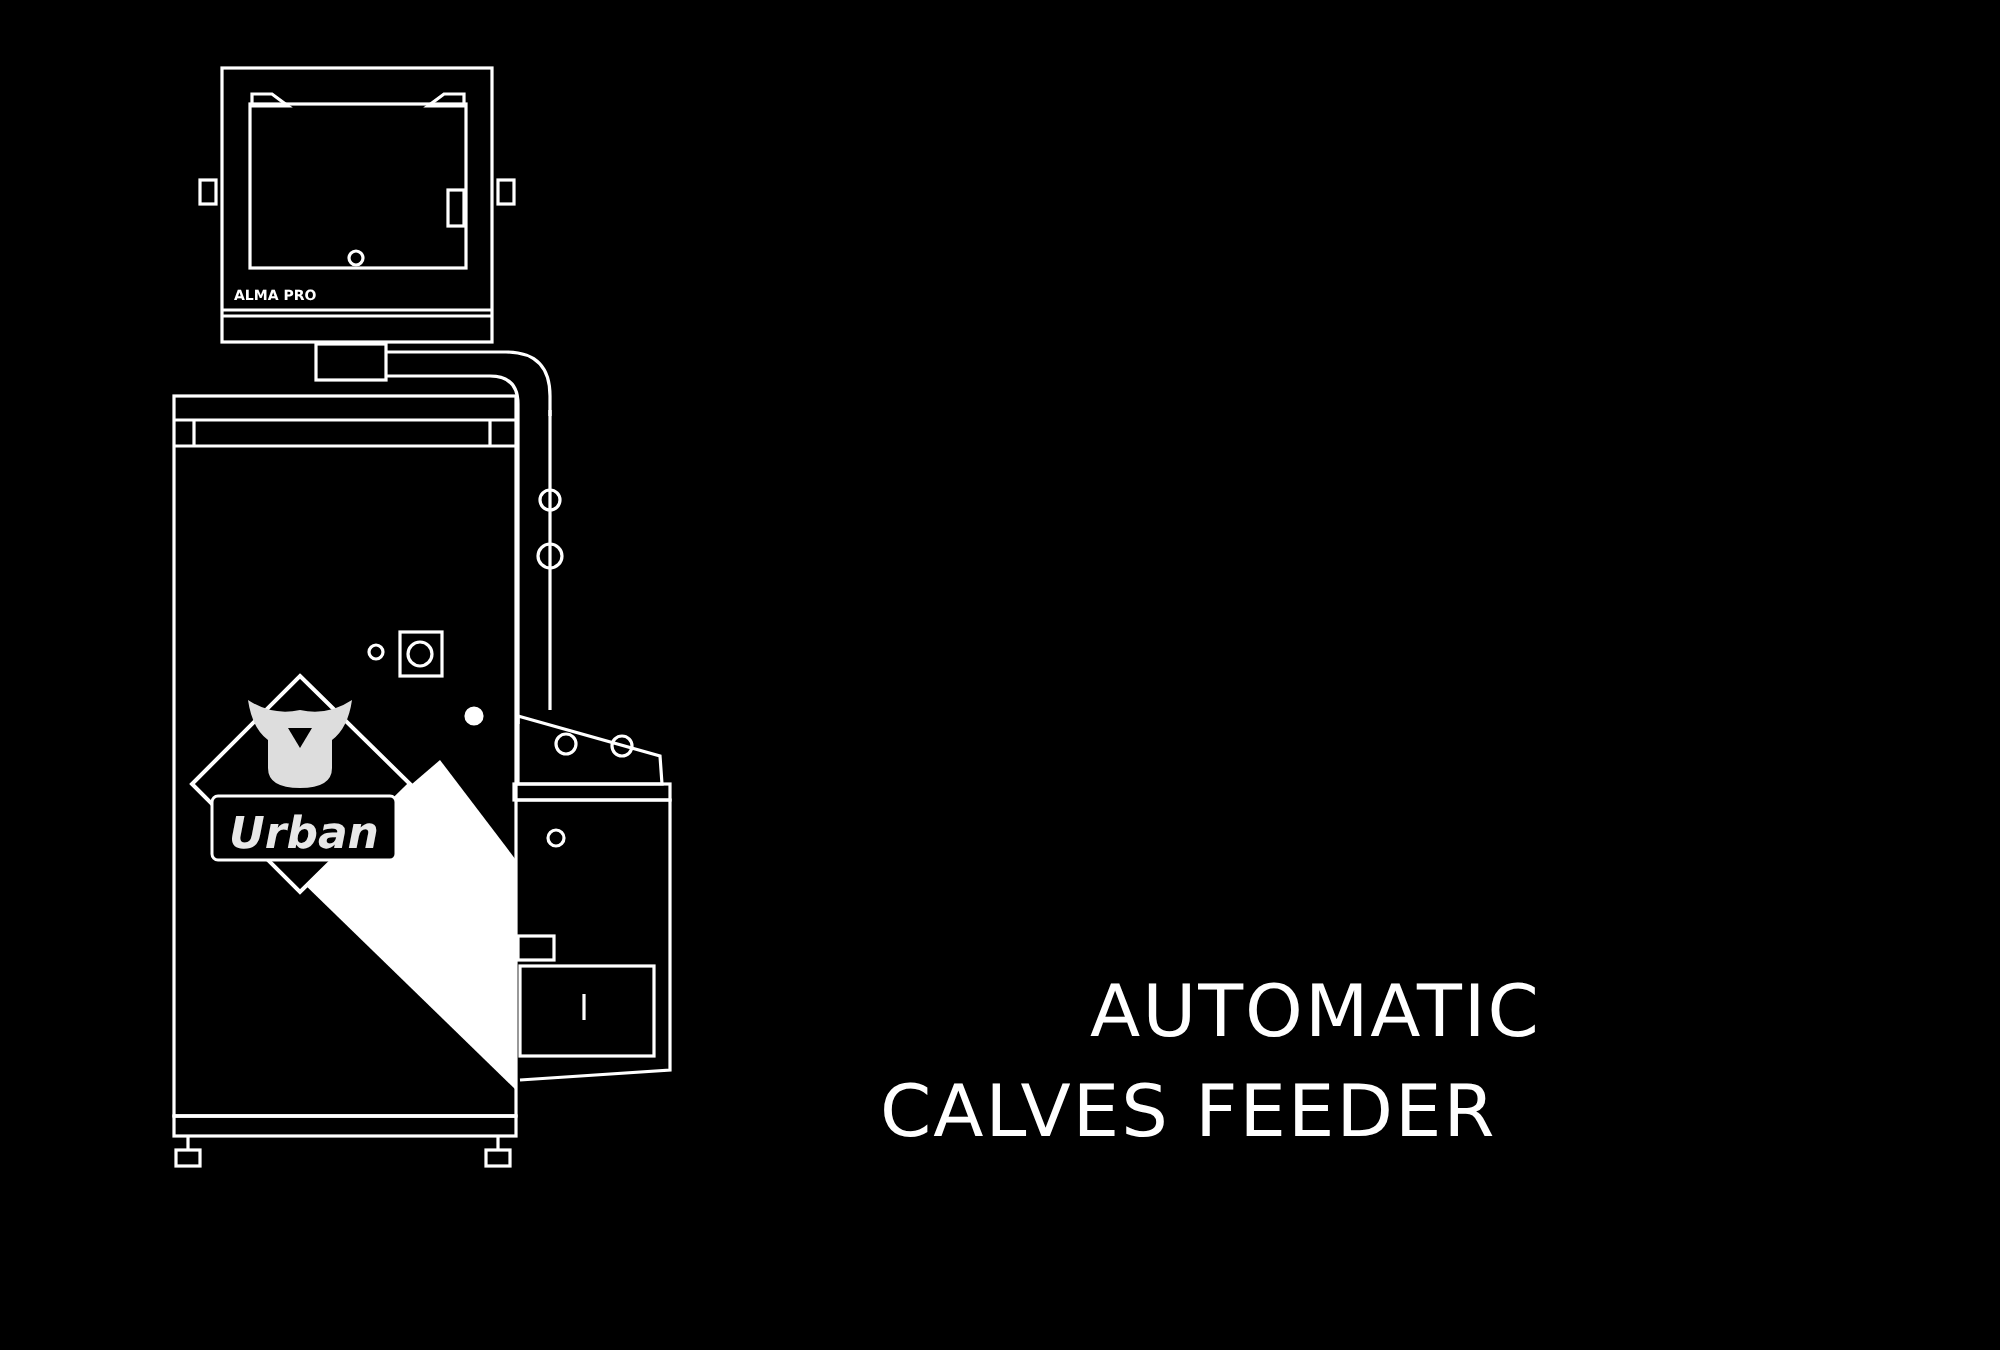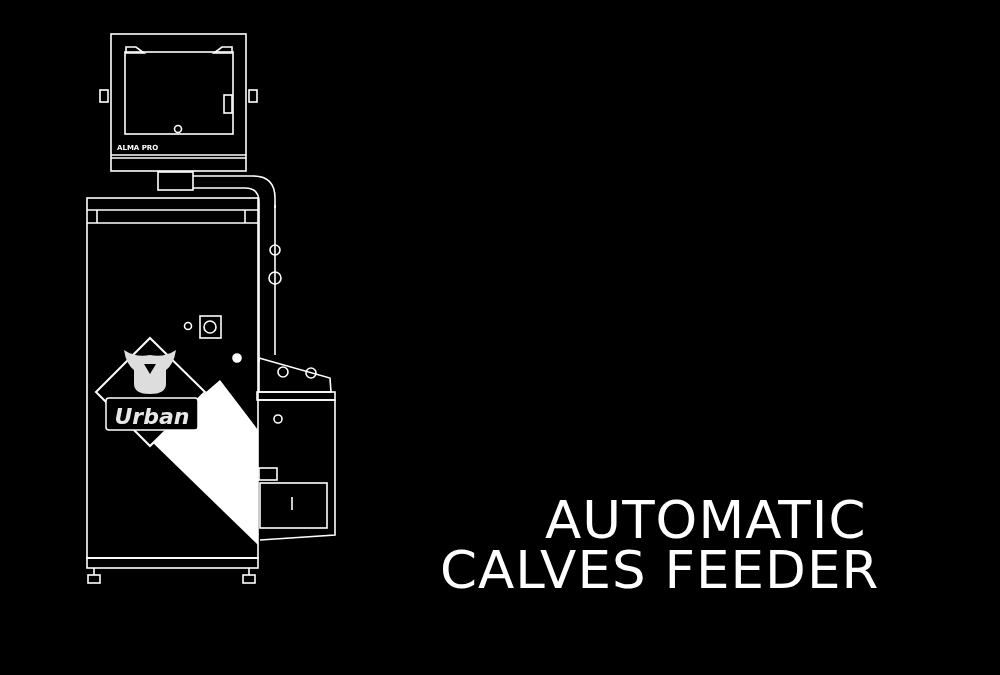--- a/index.html
+++ b/index.html
@@ -1,21 +1,21 @@
 <!DOCTYPE html>
 <html><head>
 <meta charset="utf-8">
 <style>
   html, body { margin: 0; padding: 0; background: #000; }
   body { width: 1000px; height: 675px; position: relative; overflow: hidden; font-family: "DejaVu Sans", sans-serif; }
   .machine { position: absolute; left: 0; top: 0; width: 400px; height: 675px; }
   .headline {
-    position: absolute; left: 440px; top: 495px; width: 440px;
+    position: absolute; left: 440px; top: 482px; width: 440px;
     color: #ffffff; font-family: "DejaVu Sans", sans-serif;
-    font-weight: normal; letter-spacing: 1px; line-height: 50px; font-size: 52px;
+    font-weight: normal; letter-spacing: 1px; line-height: 50px; font-size: 36px;
   }
   .headline .line1 { display: block; text-align: left; padding-left: 103px; transform: scaleX(1.02); transform-origin: left; }
   .headline .line2 { display: block; text-align: left; padding-left: 0; transform: scaleX(1.02); transform-origin: left; }
 </style>
 </head>
 <body>
 
 <svg class="machine" viewBox="0 0 400 675" xmlns="http://www.w3.org/2000/svg">
   <g fill="none" stroke="#fff" stroke-width="1.6">
 

